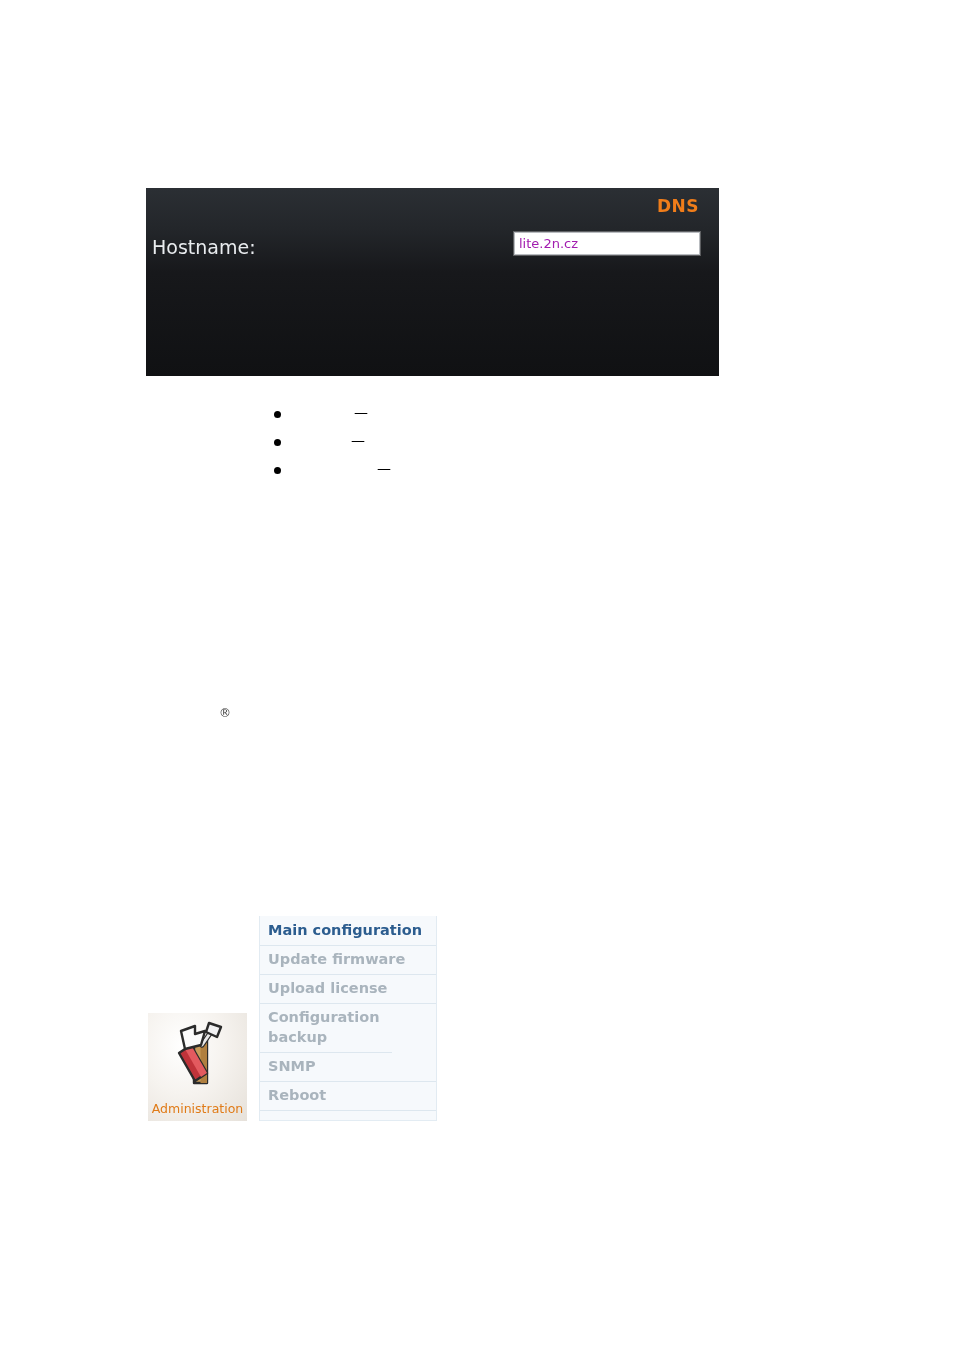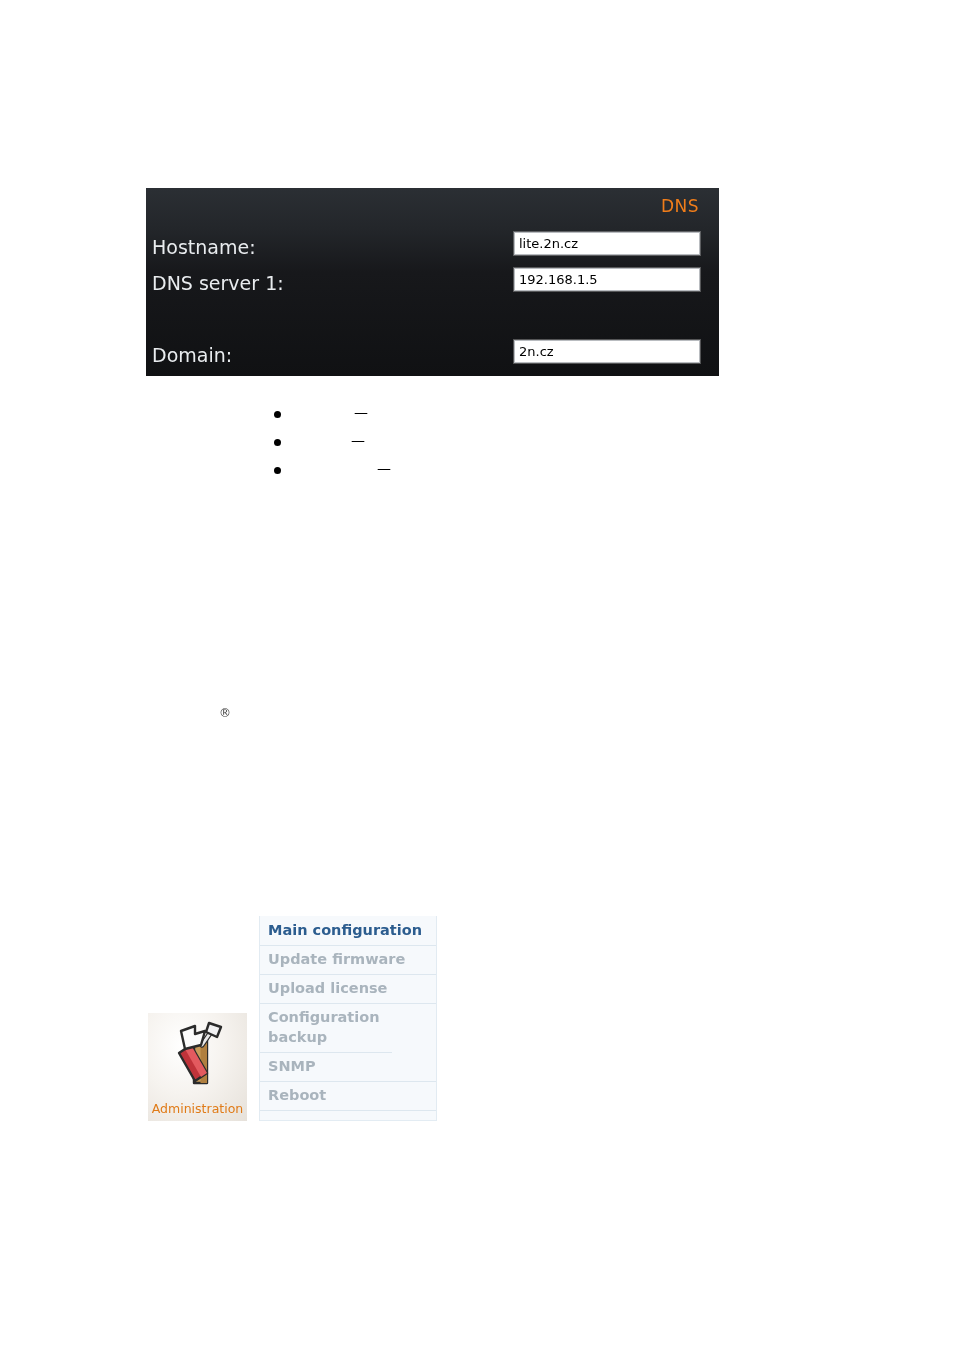--- a/index.html
+++ b/index.html
@@ -25,21 +25,21 @@
     background: #17191c;
     background: linear-gradient(180deg, #2b2f34 0%, #23262a 22%, #17181b 45%, #101113 100%);
     box-sizing: border-box;
   }
   #dns-panel-title {
     position: absolute;
     right: 20px;
     top: 8px;
     color: #f07d1a;
     font-size: 17px;
-    font-weight: normal;
+    font-weight: bold;
     font-family: "DejaVu Sans", sans-serif;
     letter-spacing: 0.5px;
   }
   .dns-row {
     position: absolute;
     left: 0;
     width: 100%;
     height: 36px;
   }
   .dns-label {
@@ -59,21 +59,21 @@
     height: 23px;
     background: #ffffff;
     border: 1px solid #b9bcc0;
     box-shadow: 0 0 0 1px rgba(255,255,255,0.28);
     box-sizing: border-box;
   }
   .dns-input-value {
     position: absolute;
     left: 4px;
     top: 3px;
-    color: #000000;
+    color: #a21caf;
     font-size: 13px;
     font-family: "DejaVu Sans", sans-serif;
     white-space: nowrap;
   }
 
   
   #bullet-list {
     position: absolute;
     left: 258px;
     top: 404px;
@@ -183,34 +183,22 @@
 <div id="dns-panel">
   <div id="dns-panel-title">DNS</div>
 
   <div class="dns-row" style="top:42px">
     <div class="dns-label">Hostname:</div>
     <div class="dns-input">
       <div class="dns-input-value">lite.2n.cz</div>
     </div>
   </div>
 
-  <div class="dns-row" style="top:78px">
-    <div class="dns-label">DNS server 1:</div>
-    <div class="dns-input">
-      <div class="dns-input-value">192.168.1.5</div>
-    </div>
-  </div>
-
-
-  <div class="dns-row" style="top:150px">
-    <div class="dns-label">Domain:</div>
-    <div class="dns-input">
-      <div class="dns-input-value">2n.cz</div>
-    </div>
-  </div>
+
+
 </div>
 
 <div id="bullet-list">
   <div class="bullet-item">
     <span class="bullet-dot"></span>
     <span class="bullet-text" style="left:96px">—</span>
   </div>
   <div class="bullet-item">
     <span class="bullet-dot"></span>
     <span class="bullet-text" style="left:93px">—</span>

